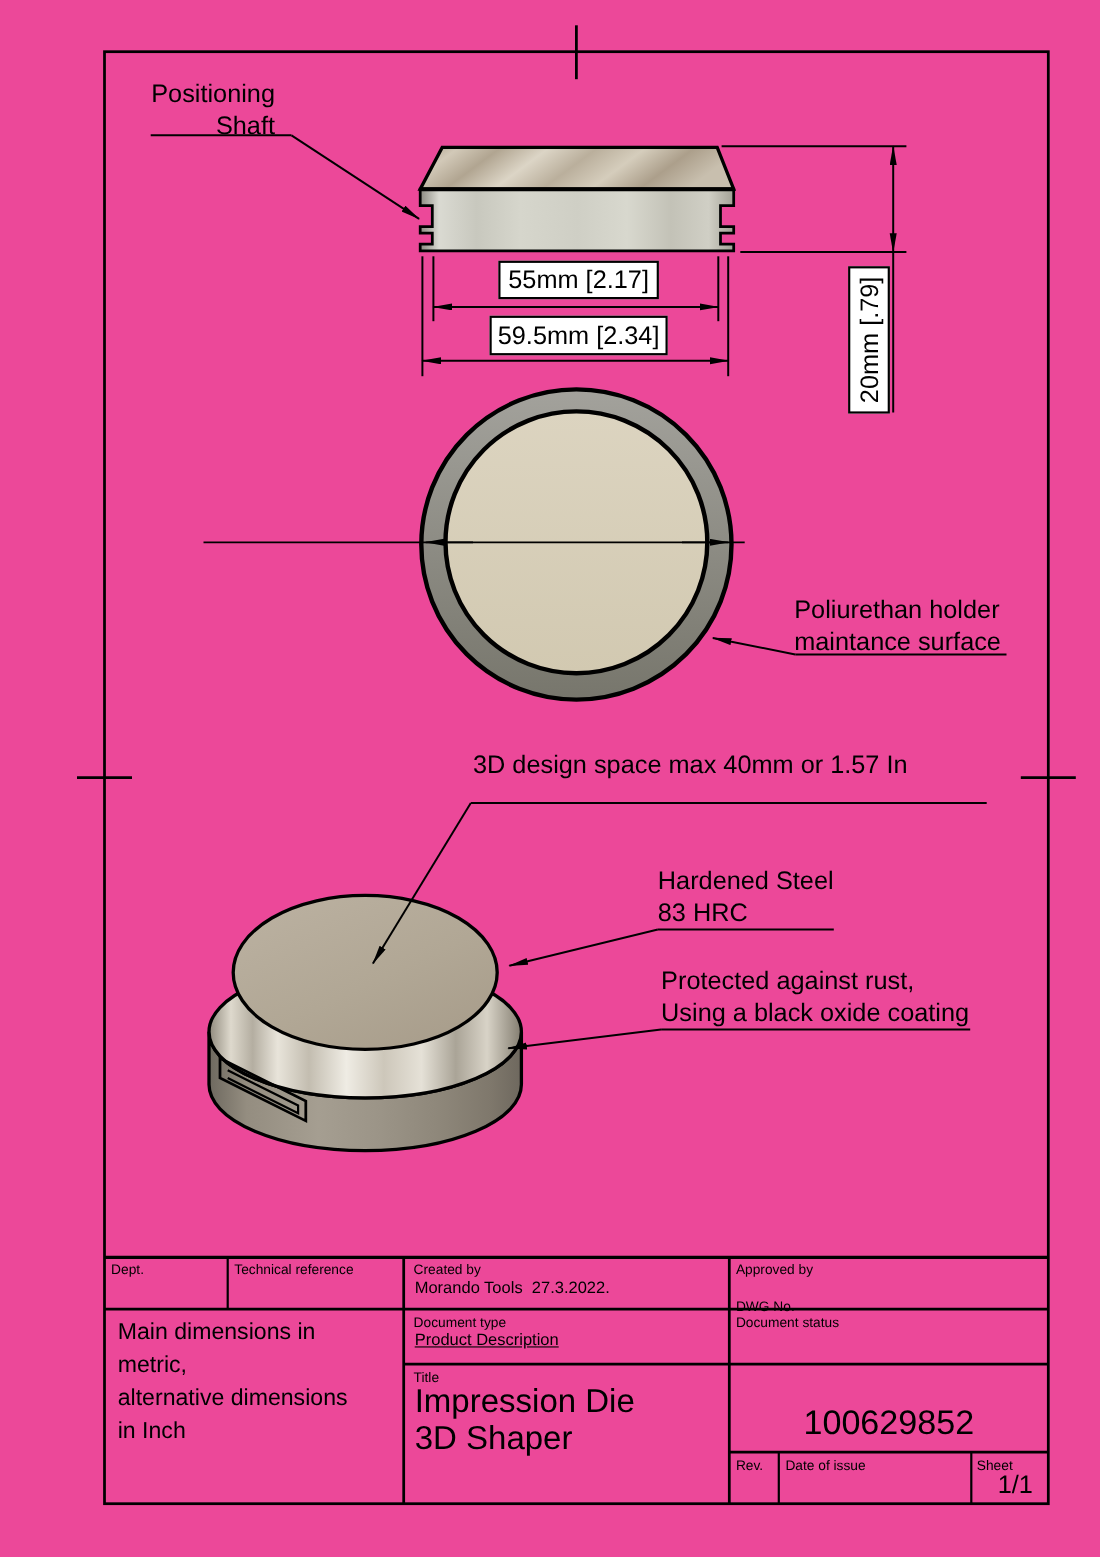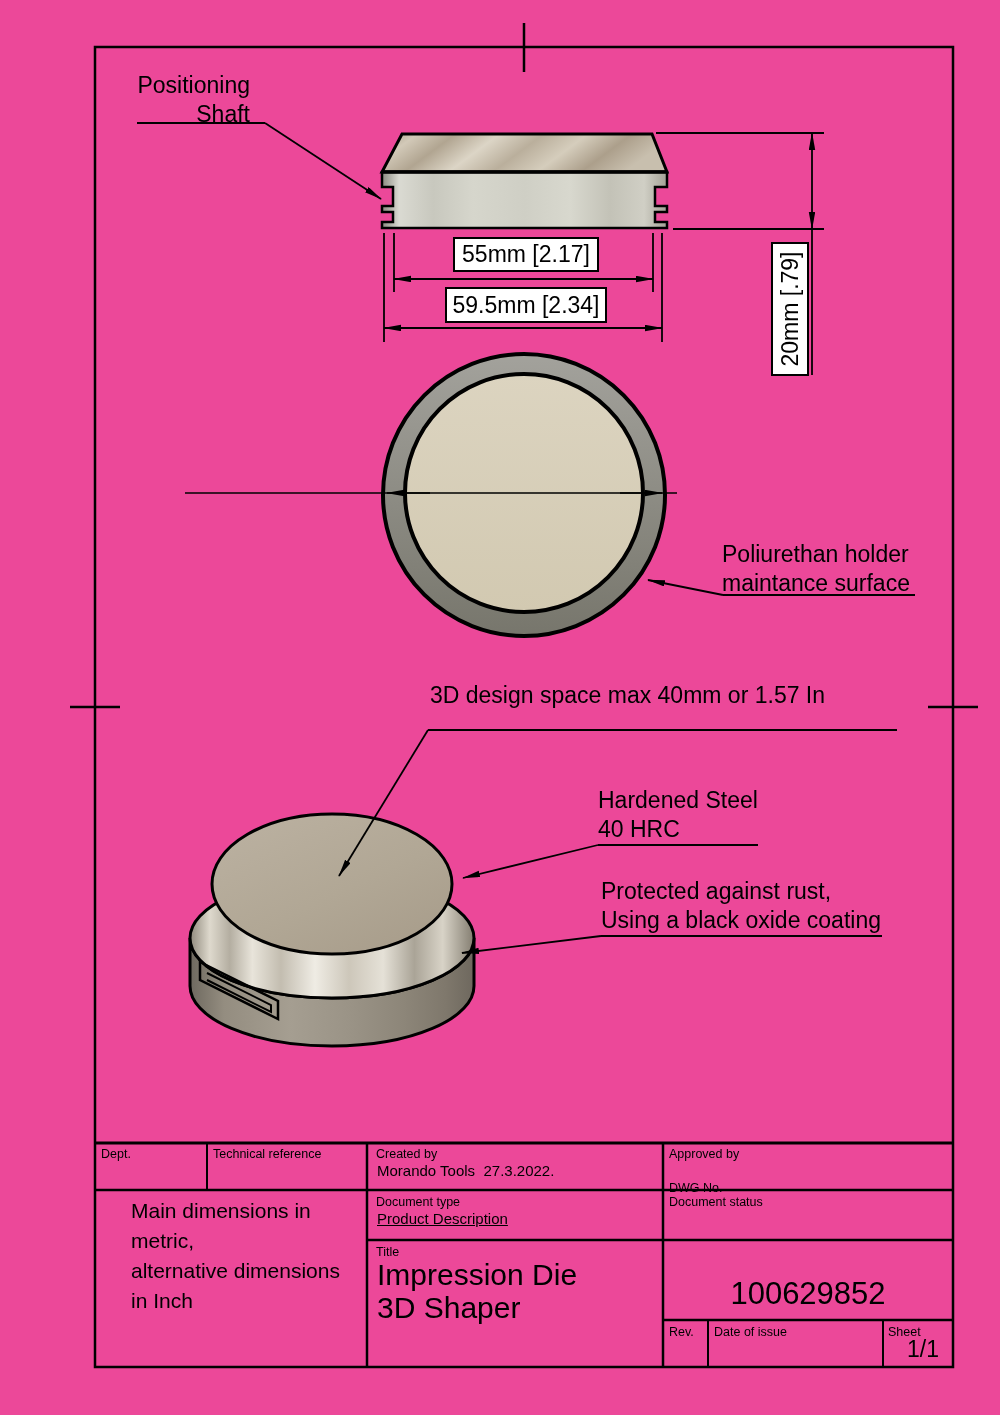--- a/index.html
+++ b/index.html
@@ -13,21 +13,21 @@
   .ann{font-size:23px;line-height:29px;white-space:nowrap;}
   .dimbox{
     border:2px solid #000;background:#fff;text-align:center;
     font-size:23px;display:flex;align-items:center;justify-content:center;
     white-space:nowrap;
   }
   .tb-label{font-size:12.5px;line-height:14px;white-space:nowrap;}
   .tb-value{font-size:15px;white-space:pre;}
   .tb-title{font-size:30px;line-height:33px;white-space:pre-line;}
   .tb-dwg{font-size:31px;text-align:center;}
-  .tb-notes{font-size:21px;line-height:30px;white-space:pre-line;margin-left:24px;}
+  .tb-notes{font-size:21px;line-height:30px;white-space:pre-line;}
   .tb-sheet{font-size:23px;text-align:right;}
 </style>
 </head>
 <body>
 
 <div class="page">
 
   <svg width="1000" height="1415" viewBox="0 0 1000 1415">
     <defs>
       <marker id="arr" markerUnits="userSpaceOnUse" markerWidth="20" markerHeight="8" refX="17" refY="3.2" orient="auto-start-reverse">
@@ -175,21 +175,21 @@
 
   <div class="abs ann" style="left:722px;top:540px;">
     <div>Poliurethan holder</div>
     <div>maintance surface</div>
   </div>
 
   <div class="abs ann" style="left:430px;top:681px;">3D design space max 40mm or 1.57 In</div>
 
   <div class="abs ann" style="left:598px;top:786px;">
     <div>Hardened Steel</div>
-    <div>40 HRC</div>
+    <div>83 HRC</div>
   </div>
 
   <div class="abs ann" style="left:601px;top:877px;">
     <div>Protected against rust,</div>
     <div>Using a black oxide coating</div>
   </div>
 
   <div class="abs tb-label" style="left:101px;top:1147px;">Dept.</div>
   <div class="abs tb-label" style="left:213px;top:1147px;">Technical reference</div>
   <div class="abs tb-label" style="left:376px;top:1147px;">Created by</div>

